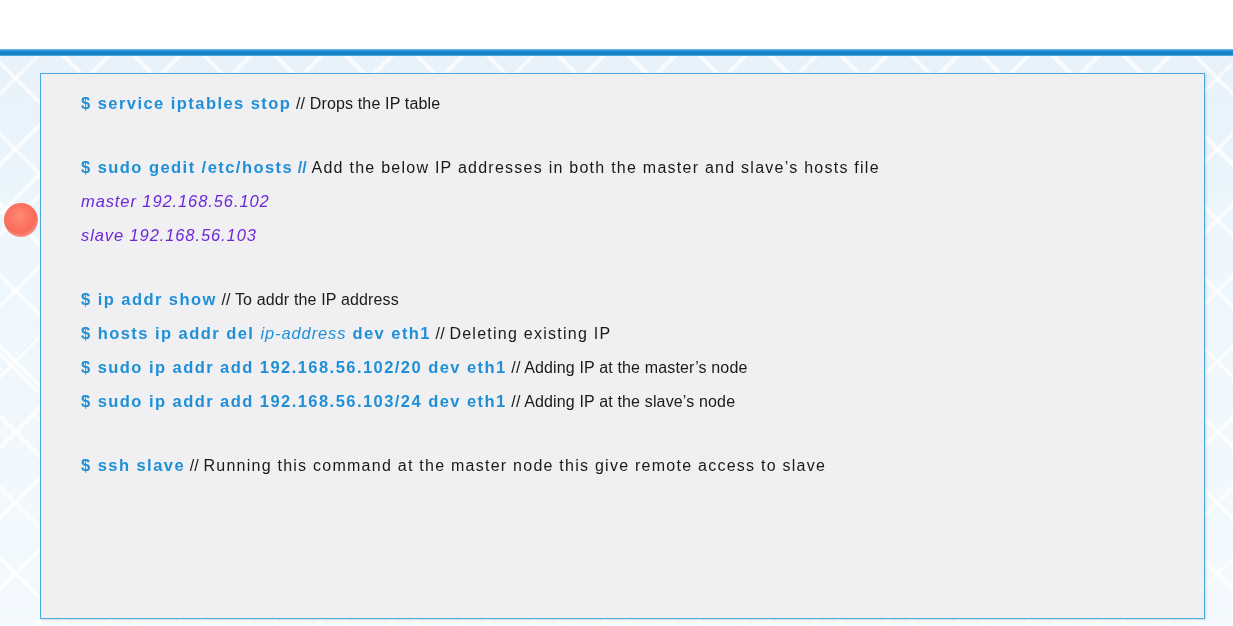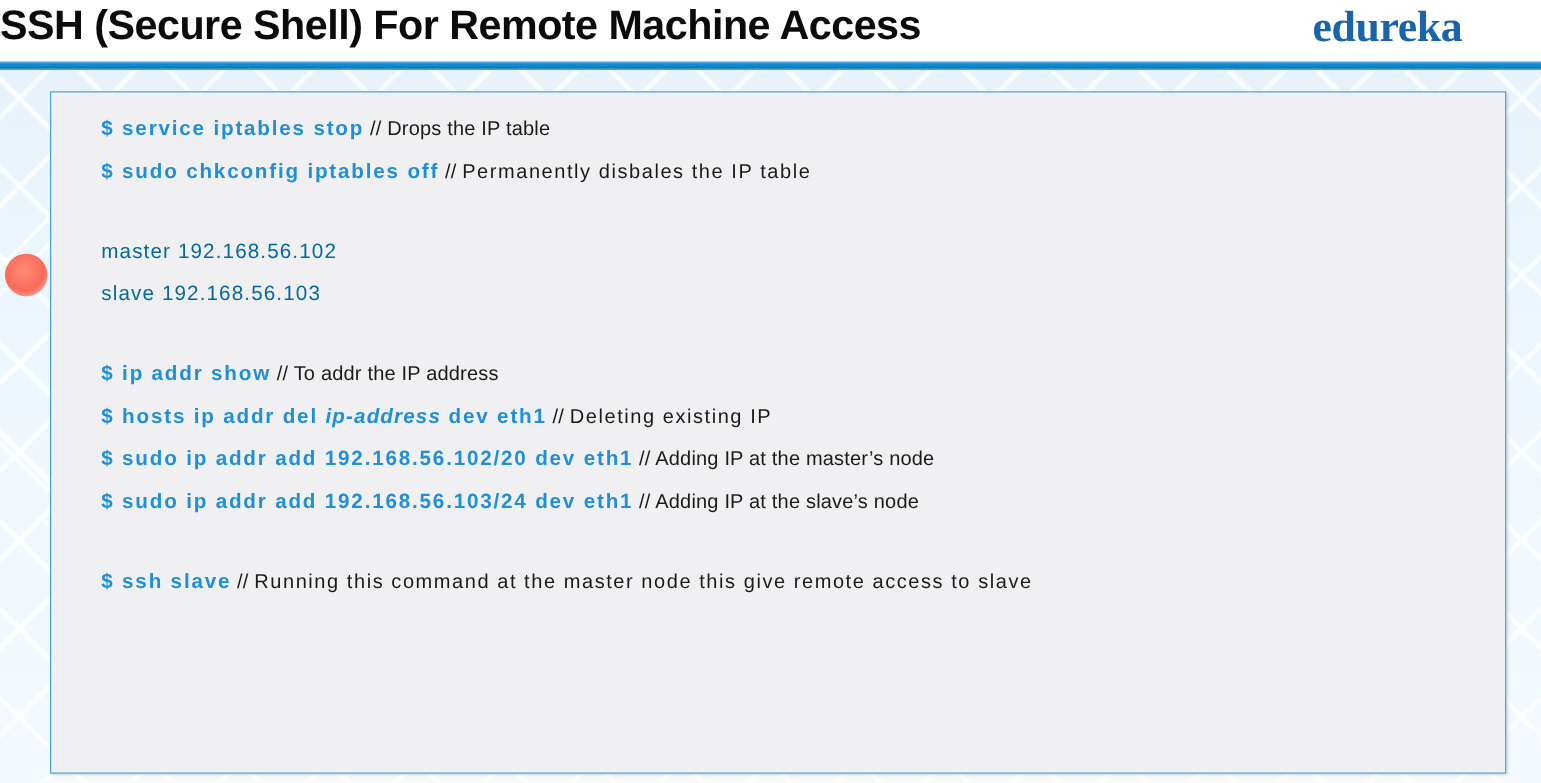--- a/index.html
+++ b/index.html
@@ -132,33 +132,34 @@
 
   .cmd {
     color: #1f90d8;
     font-weight: bold;
     letter-spacing: 1.45px;
     font-size: 16.5px;
   }
   .cmd .dollar { color: #1f90d8; }
   .cmd .ital {
     font-style: italic;
-    font-weight: bold;
+    font-weight: normal;
     letter-spacing: 0.9px;
   }
   .cmt {
     color: #1a1a1a;
     font-weight: normal;
     font-size: 16px;
     letter-spacing: 0.15px;
   }
   .cmt.wide { letter-spacing: 1.25px; }
   .cmt.slash-blue { color: #1f90d8; font-weight: bold; }
   .plain-ital {
-    color: #0369a1;
+    color: #6d28d9;
+    font-style: italic;
     font-size: 16.5px;
     letter-spacing: 0.9px;
   }
 
   
   #cursor-dot {
     position: absolute;
     left: 4px;
     top: 203px;
     width: 34px;
@@ -168,37 +169,33 @@
         #ff8a77 0%, #fb6a58 58%, rgba(250,104,88,0.55) 82%,
         rgba(250,104,88,0.12) 100%);
     filter: blur(0.6px);
   }
 </style>
 </head>
 <body>
 
 <div id="slide">
 
-  <div id="title-row">
-    <div id="page-title">SSH (Secure Shell) For Remote Machine Access</div>
-    <div id="brand-logo">edureka</div>
-  </div>
 
   <div id="title-rule"></div>
 
   <div id="body-bg">
     <div id="bg-diamond-a"></div>
     <div id="bg-diamond-b"></div>
   </div>
 
   <div id="code-panel">
     <div id="code-lines">
         <div class="code-line"><span class="cmd"><span class="dollar">$ </span><span>service iptables stop</span></span><span class="cmt"> // </span><span class="cmt">Drops the IP table</span></div>
-        <div class="code-line"><span class="cmd"><span class="dollar">$ </span><span>sudo chkconfig iptables off</span></span><span class="cmt"> // </span><span class="cmt wide">Permanently disbales the IP table</span></div>
         <div class="code-line spacer"></div>
+        <div class="code-line"><span class="cmd"><span class="dollar">$ </span><span>sudo gedit /etc/hosts</span></span><span class="cmt slash-blue"> // </span><span class="cmt wide">Add the below IP addresses in both the master and slave’s hosts file</span></div>
         <div class="code-line"><span class="plain-ital">master 192.168.56.102</span></div>
         <div class="code-line"><span class="plain-ital">slave 192.168.56.103</span></div>
         <div class="code-line spacer"></div>
         <div class="code-line"><span class="cmd"><span class="dollar">$ </span><span>ip addr show</span></span><span class="cmt"> // </span><span class="cmt">To addr the IP address</span></div>
         <div class="code-line"><span class="cmd"><span class="dollar">$ </span><span>hosts ip addr del </span><span class="ital">ip-address</span><span> dev eth1</span></span><span class="cmt"> // </span><span class="cmt wide">Deleting existing IP</span></div>
         <div class="code-line"><span class="cmd"><span class="dollar">$ </span><span>sudo ip addr add 192.168.56.102/20 dev eth1</span></span><span class="cmt"> // </span><span class="cmt">Adding IP at the master’s node</span></div>
         <div class="code-line"><span class="cmd"><span class="dollar">$ </span><span>sudo ip addr add 192.168.56.103/24 dev eth1</span></span><span class="cmt"> // </span><span class="cmt">Adding IP at the slave’s node</span></div>
         <div class="code-line spacer"></div>
         <div class="code-line"><span class="cmd"><span class="dollar">$ </span><span>ssh slave</span></span><span class="cmt"> // </span><span class="cmt wide">Running this command at the master node this give remote access to slave</span></div>
       </div>

